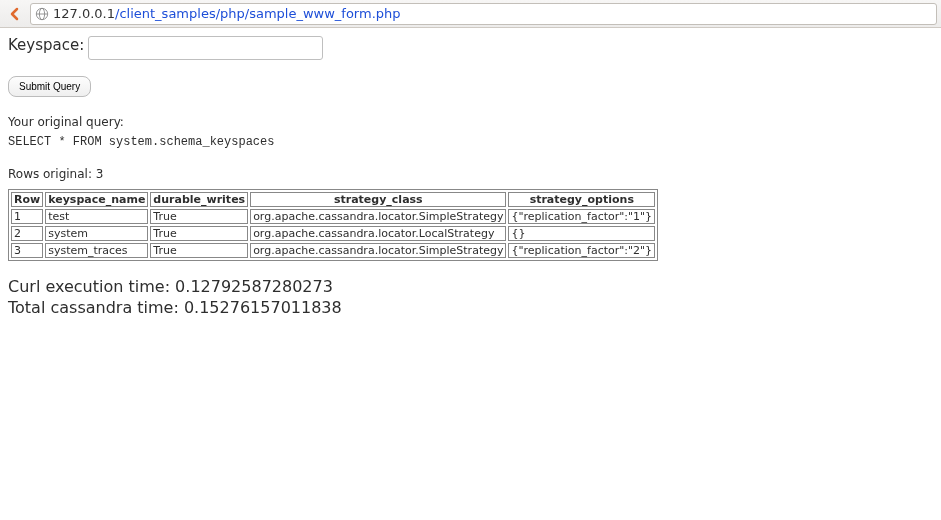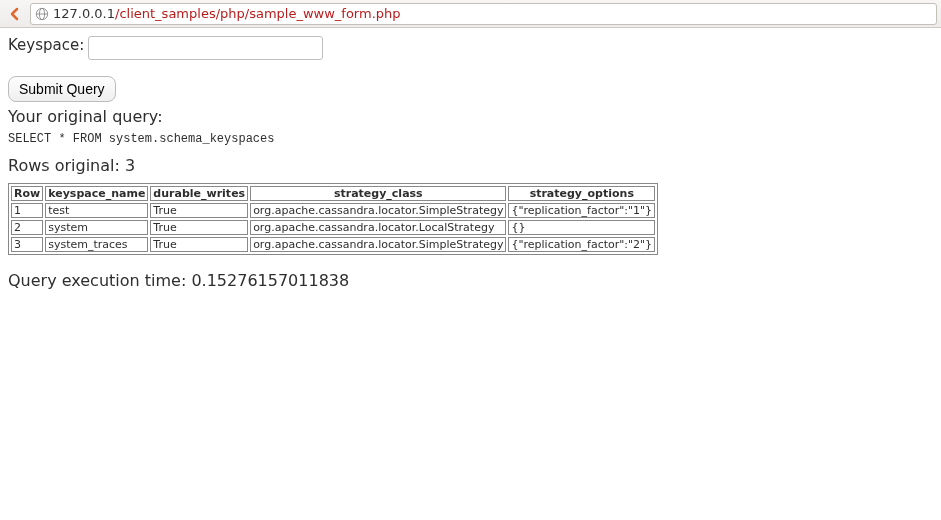--- a/index.html
+++ b/index.html
@@ -43,21 +43,21 @@
     .globe-icon {
       width: 14px;
       height: 14px;
       flex-shrink: 0;
     }
     .url-text {
       font-size: 13px;
       color: #333;
       white-space: nowrap;
     }
-    .url-text .faded { color: #b91c1c; }
+    .url-text .faded { color: #1d4ed8; }
     .content {
       padding: 8px;
     }
     .form-row {
       display: flex;
       margin-bottom: 6px;
     }
     .form-row label {
       font-size: 15px;
       margin-right: 4px;
@@ -76,29 +76,29 @@
       height: 68px;
       border: 1px solid #bfbfbf;
       border-radius: 3px;
       padding: 2px 4px;
       font-size: 14px;
       resize: both;
     }
     .submit-btn {
       margin-top: 10px;
       padding: 4px 10px;
-      font-size: 14px;
+      font-size: 10px;
       background: linear-gradient(#fdfdfd, #efefef);
       border: 1px solid #bcbcbc;
       border-radius: 8px;
       cursor: pointer;
     }
     .section-text {
-      font-size: 16px;
-      margin-top: 5px;
+      font-size: 12px;
+      margin-top: 18px;
       margin-bottom: 6px;
     }
     .code-line {
       font-family: Liberation Mono, monospace;
       font-size: 12px;
       margin-bottom: 10px;
     }
     table.results {
       border-collapse: separate;
       border-spacing: 2px;
@@ -189,16 +189,17 @@
           <td>3</td>
           <td>system_traces</td>
           <td>True</td>
           <td>org.apache.cassandra.locator.SimpleStrategy</td>
           <td>{"replication_factor":"2"}</td>
         </tr>
       </tbody>
   </table>
 
   <div class="timing">
-    <div><span>Query execution time: </span><span>0.15276157011838</span></div>
+    <div><span>Curl execution time: </span><span>0.12792587280273</span></div>
+    <div><span>Total cassandra time: </span><span>0.15276157011838</span></div>
   </div>
 
 </div>
 
 </body></html>

